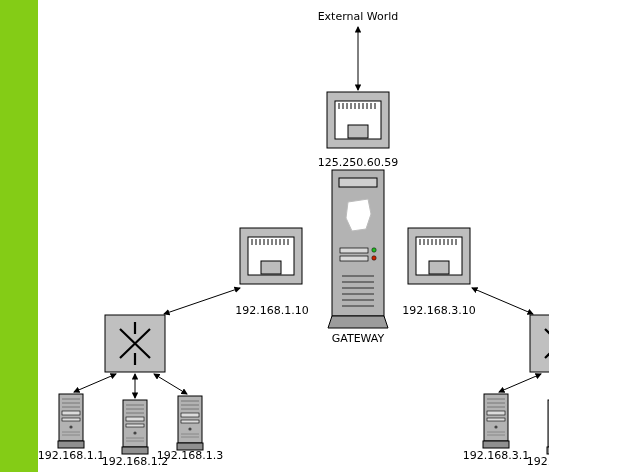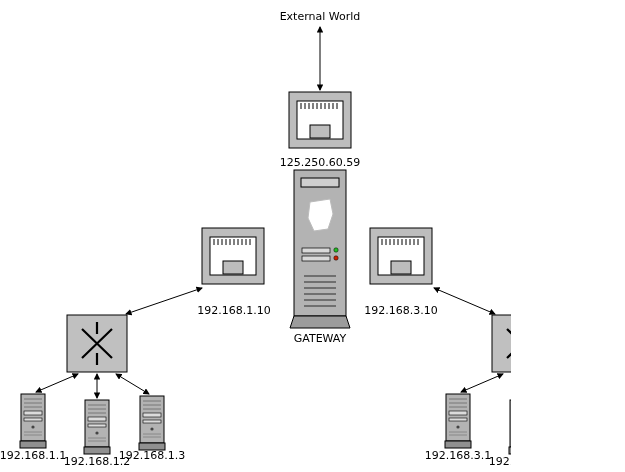--- a/index.html
+++ b/index.html
@@ -6,20 +6,21 @@
     margin: 0;
     padding: 0;
     background: #ffffff;
   }
   .stage {
     position: relative;
     width: 511px;
     height: 472px;
     background: #84cc16;
     overflow: hidden;
+    padding-left: 38px;
   }
   svg text {
     font-family: "DejaVu Sans", sans-serif;
     font-size: 11px;
     fill: #000000;
   }
   .edge {
     stroke: #000000;
     stroke-width: 1;
     fill: none;

